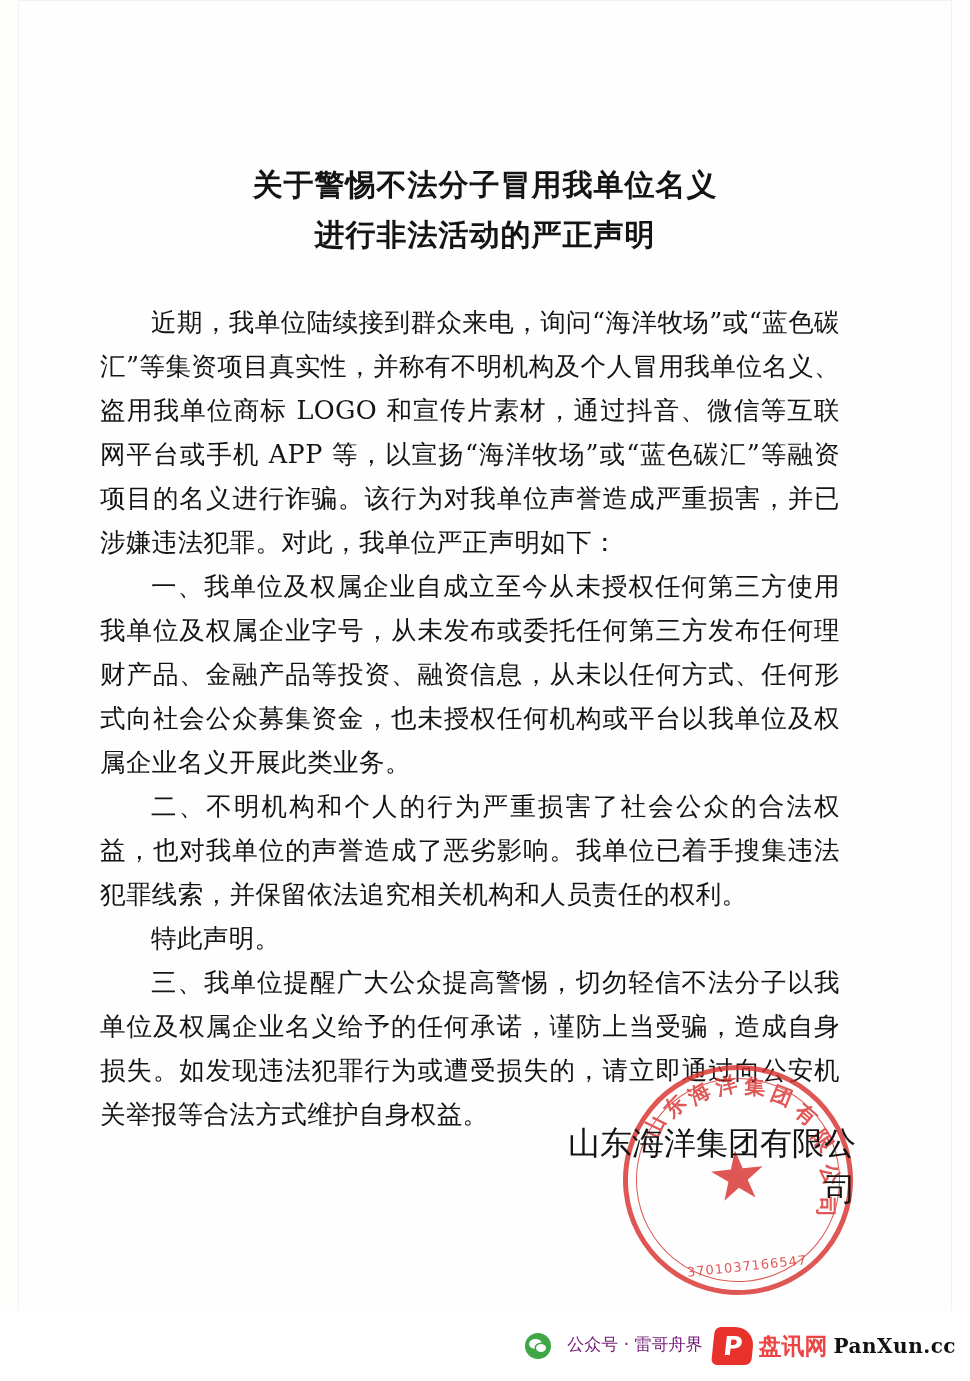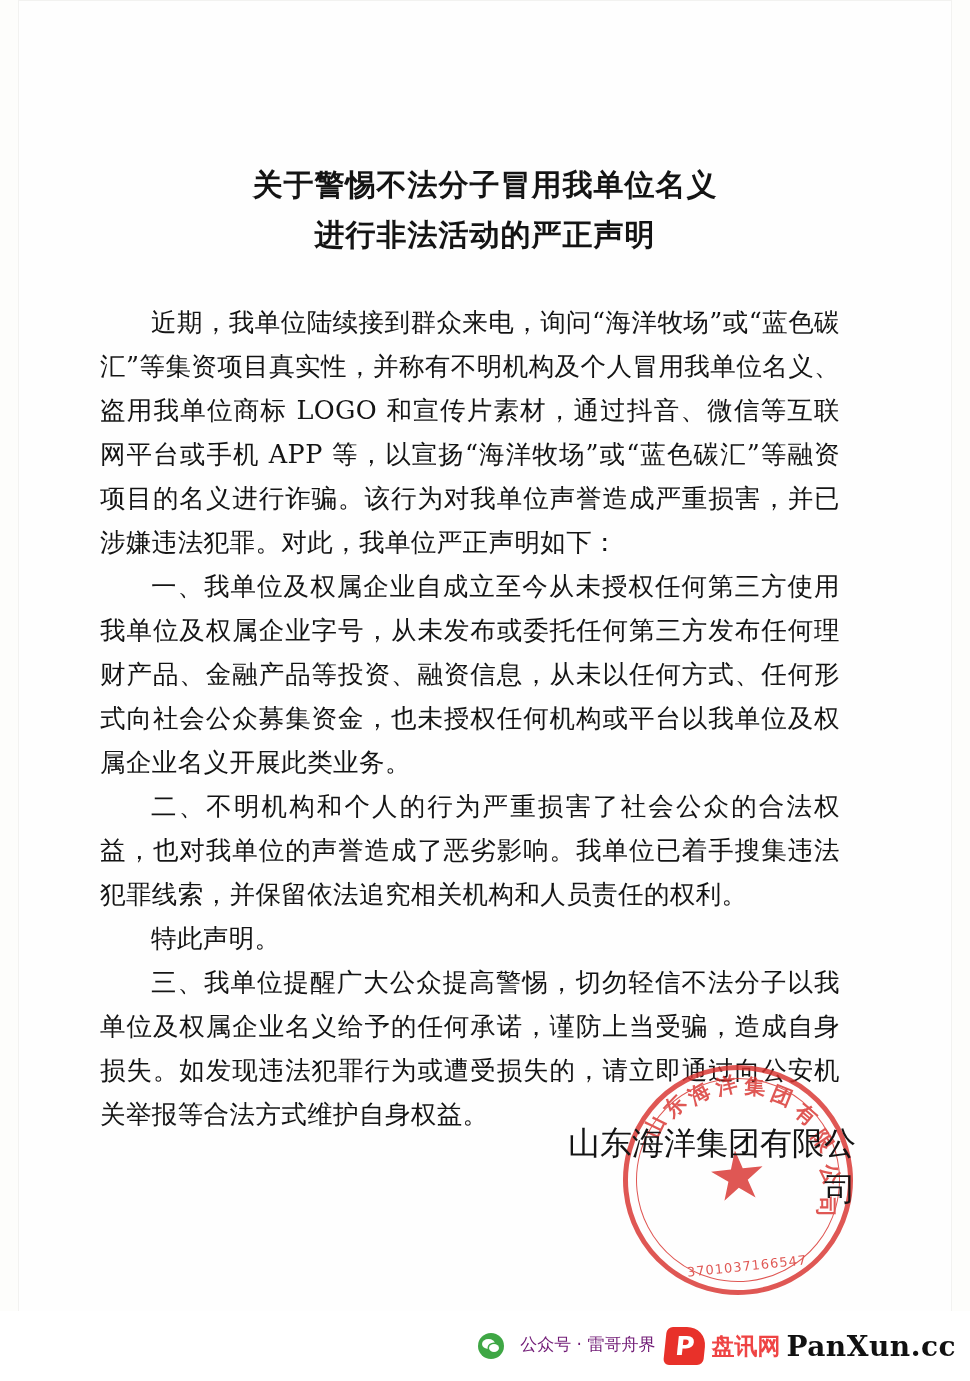--- a/index.html
+++ b/index.html
@@ -202,21 +202,21 @@
   .wm-cn {
     color: #ef4444;
     font-family: "DejaVu Sans", sans-serif;
     font-weight: bold;
     font-size: 23px;
   }
   .wm-en {
     color: #111111;
     font-family: "DejaVu Serif", serif;
     font-weight: bold;
-    font-size: 28px;
+    font-size: 20px;
     letter-spacing: 0.5px;
   }
 </style>
 </head>
 <body>
 
 <div class="page">
   <div class="paper">
 
     <div class="doc-title">

